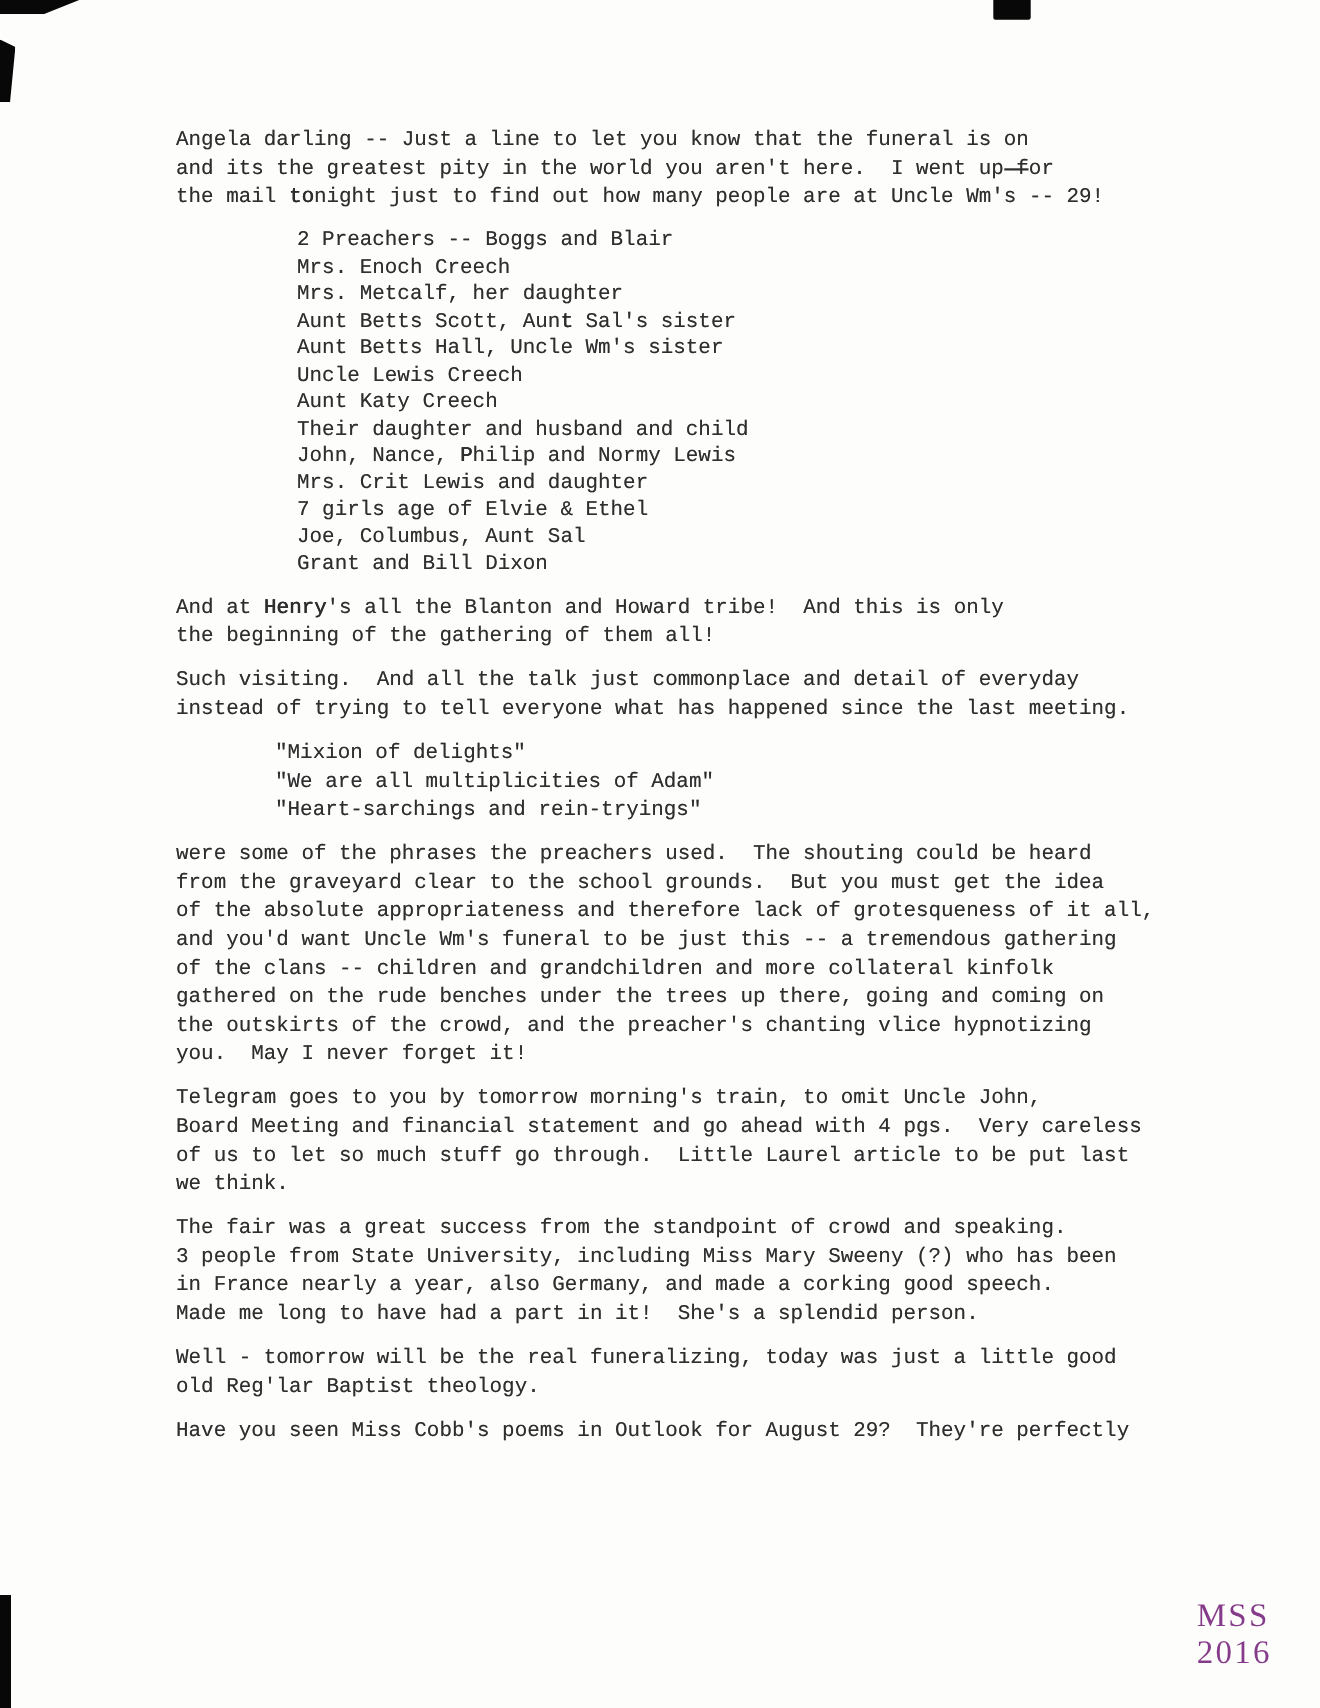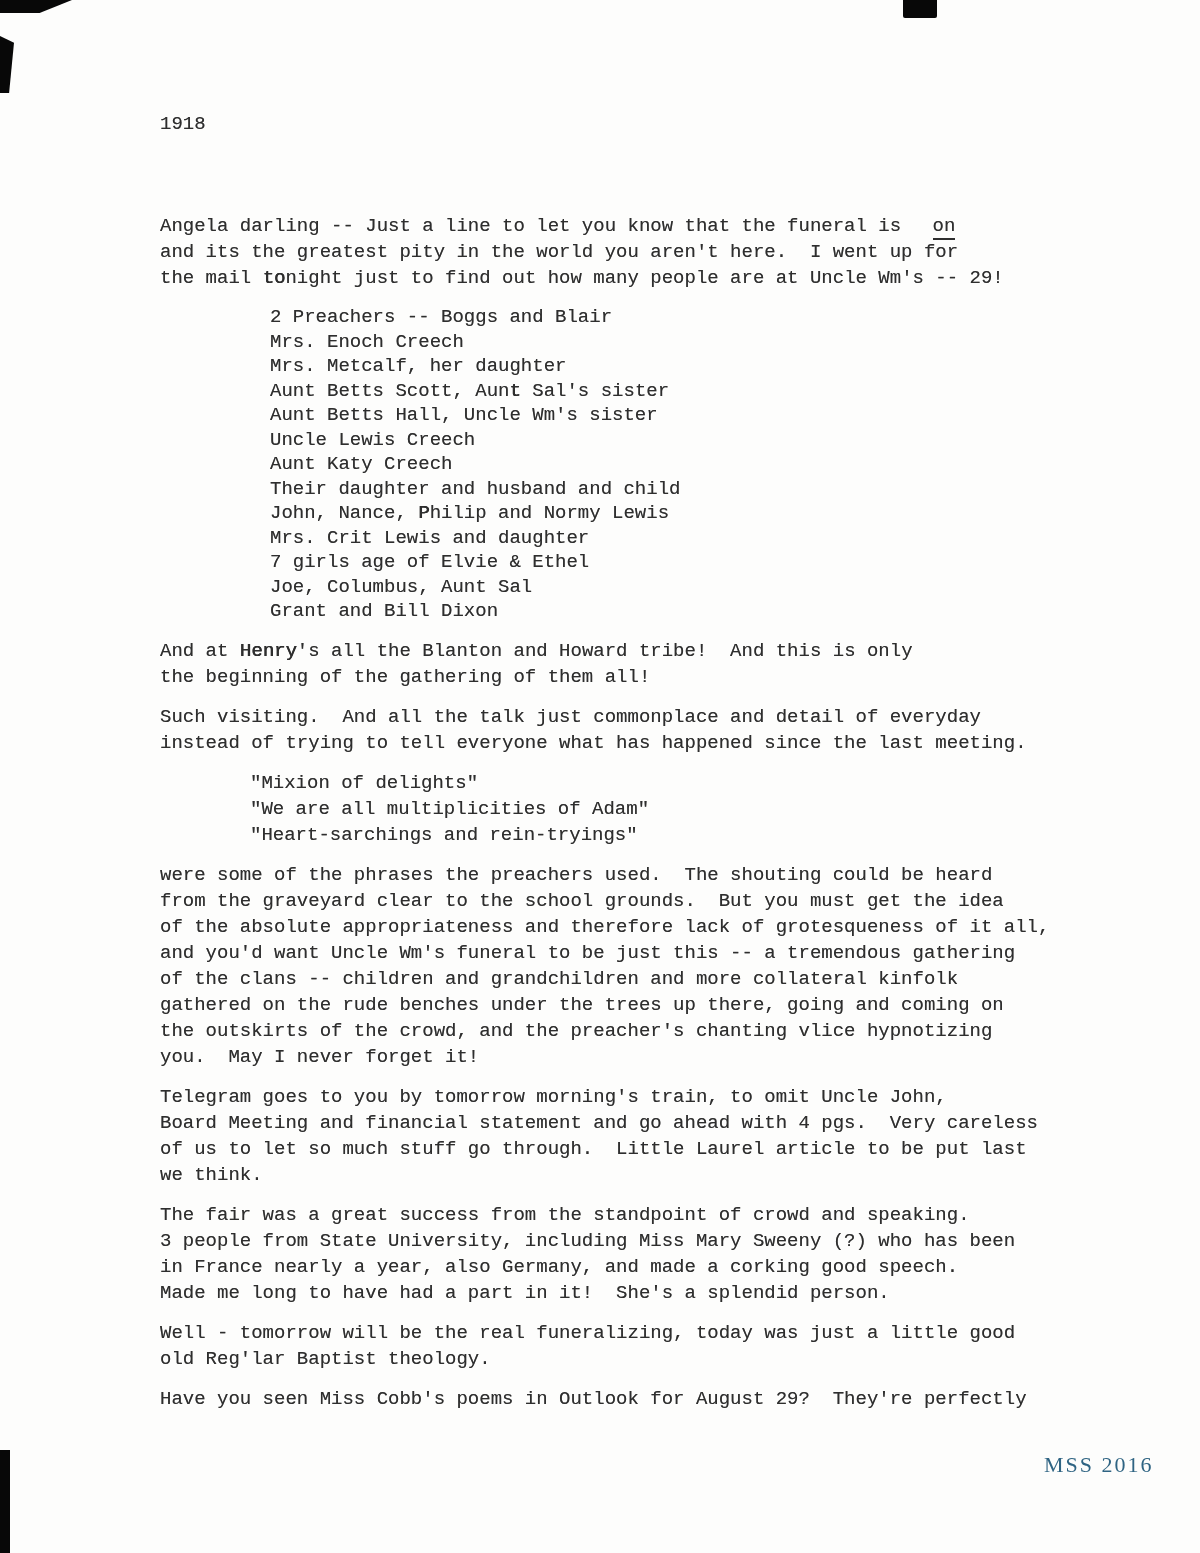--- a/index.html
+++ b/index.html
@@ -49,42 +49,41 @@
   .line { min-height: 26px; white-space: pre; }
   .header-from { margin-top: 0; }
   .header-year { margin-top: 21px; }
   .header-dateline { margin-top: 9px; margin-left: 550px; }
   #letter-body { margin-top: 24px; }
   .para { margin-bottom: 14px; }
   .para.indent-0 { margin-left: 0; }
   .para.indent-1 { margin-left: 110px; line-height: 24.5px; }
   .para.indent-1 .line { min-height: 24.5px; }
   .para.indent-2 { margin-left: 90px; }
-  .u { border-bottom: 2px solid #2e2e2e; padding-bottom: 1px; margin-left: 20px; }
+  .u { border-bottom: 2px solid #2e2e2e; padding-bottom: 15px; }
   .b { font-weight: normal; text-shadow: 0.5px 0 0 #2e2e2e, 0 0 0.6px rgba(45,45,45,0.7); }
   
   .watermark {
     position: absolute;
-    left: 1044px;
+    left: 1088px;
     top: 1452px;
-    color: #0c4a6e;
+    color: #701a75;
     font-family: "Liberation Serif", serif;
-    font-size: 22px;
+    font-size: 30px;
     letter-spacing: 2px;
     opacity: 0.85;
   }
 </style>
 </head>
 <body>
 
 <div class="page">
   <div class="artifact corner-tl"></div>
   <div class="artifact edge-left"></div>
   <div class="artifact block-tr"></div>
   <div class="artifact edge-bl"></div>
 
   <div class="letter">
-    <div class="line header-year">1918</div>
     <div id="letter-body"><div class="para indent-0"><div class="line"><span>Angela darling -- Just a line to let you know that the funeral is </span><span class="u">on</span></div><div class="line"><span>and its the greatest pity in the world you aren't here.  I went up for</span></div><div class="line"><span>the mail </span><span class="b">to</span><span>night just to find out how many people are at Uncle Wm's -- 29!</span></div></div><div class="para indent-1"><div class="line"><span>2 Preachers -- Boggs and Blair</span></div><div class="line"><span>Mrs. Enoch Creech</span></div><div class="line"><span>Mrs. Metcalf, her daughter</span></div><div class="line"><span>Aunt Betts Scott, Aun</span><span class="b">t</span><span> Sal's sister</span></div><div class="line"><span>Aunt Betts Hall, Uncle Wm's sister</span></div><div class="line"><span>Uncle Lewis Creech</span></div><div class="line"><span>Aunt Katy Creech</span></div><div class="line"><span>Their daughter and husband and child</span></div><div class="line"><span>John, Nance, </span><span class="b">P</span><span>hilip and Normy Lewis</span></div><div class="line"><span>Mrs. Crit Lewis and daughter</span></div><div class="line"><span>7 girls age of Elvie &amp; Ethel</span></div><div class="line"><span>Joe, Columbus, Aunt Sal</span></div><div class="line"><span>Grant and Bill Dixon</span></div></div><div class="para indent-0"><div class="line"><span>And at </span><span class="b">Henry</span><span>'s all the Blanton and Howard tribe!  And this is only</span></div><div class="line"><span>the beginning of the gathering of them all!</span></div></div><div class="para indent-0"><div class="line"><span>Such visiting.  And all the talk just commonplace and detail of everyday</span></div><div class="line"><span>instead of trying to tell everyone what has happened since the last meeting.</span></div></div><div class="para indent-2"><div class="line"><span>"Mixion of delights"</span></div><div class="line"><span>"We are all multiplicities of Adam"</span></div><div class="line"><span>"Heart-sarchings and rein-tryings"</span></div></div><div class="para indent-0"><div class="line"><span>were some of the phrases the preachers used.  The shouting could be heard</span></div><div class="line"><span>from the graveyard clear to the school grounds.  But you must get the idea</span></div><div class="line"><span>of the absolute appropriateness and therefore lack of grotesqueness of it all,</span></div><div class="line"><span>and you'd want Uncle Wm's funeral to be just this -- a tremendous gathering</span></div><div class="line"><span>of the clans -- children and grandchildren and more collateral kinfolk</span></div><div class="line"><span>gathered on the rude benches under the trees up there, going and coming on</span></div><div class="line"><span>the outskirts of the crowd, and the preacher's chanting vlice hypnotizing</span></div><div class="line"><span>you.  May I never forget it!</span></div></div><div class="para indent-0"><div class="line"><span>Telegram goes to you by tomorrow morning's train, to omit Uncle John,</span></div><div class="line"><span>Board Meeting and financial statement and go ahead with 4 pgs.  Very careless</span></div><div class="line"><span>of us to let so much stuff go through.  Little Laurel article to be put last</span></div><div class="line"><span>we think.</span></div></div><div class="para indent-0"><div class="line"><span>The fair was a great success from the standpoint of crowd and speaking.</span></div><div class="line"><span>3 people from State University, including Miss Mary Sweeny (?) who has been</span></div><div class="line"><span>in France nearly a year, also Germany, and made a corking good speech.</span></div><div class="line"><span>Made me long to have had a part in it!  She's a splendid person.</span></div></div><div class="para indent-0"><div class="line"><span>Well - tomorrow will be the real funeralizing, today was just a little good</span></div><div class="line"><span>old Reg'lar Baptist theology.</span></div></div><div class="para indent-0"><div class="line"><span>Have you seen Miss Cobb's poems in Outlook for August 29?  They're perfectly</span></div></div></div>
   </div>
 
   <div class="watermark">MSS 2016</div>
 </div>
 
 </body></html>

